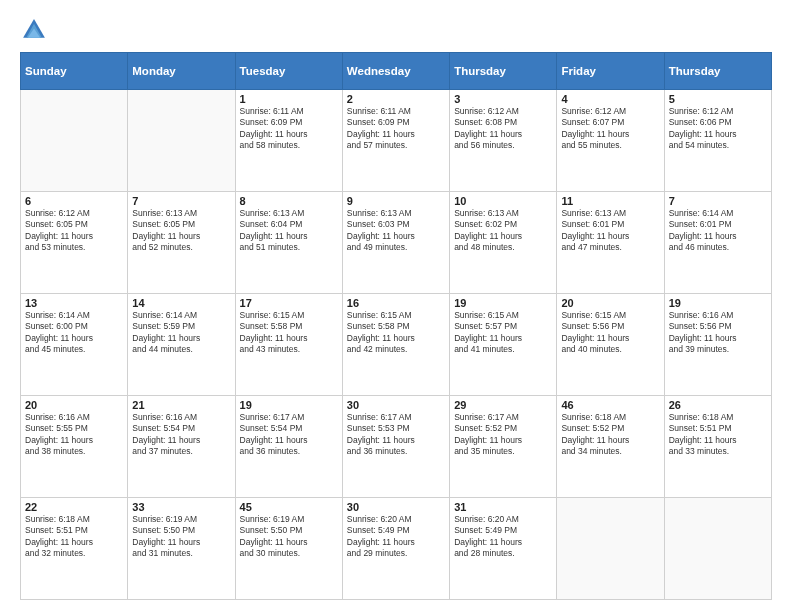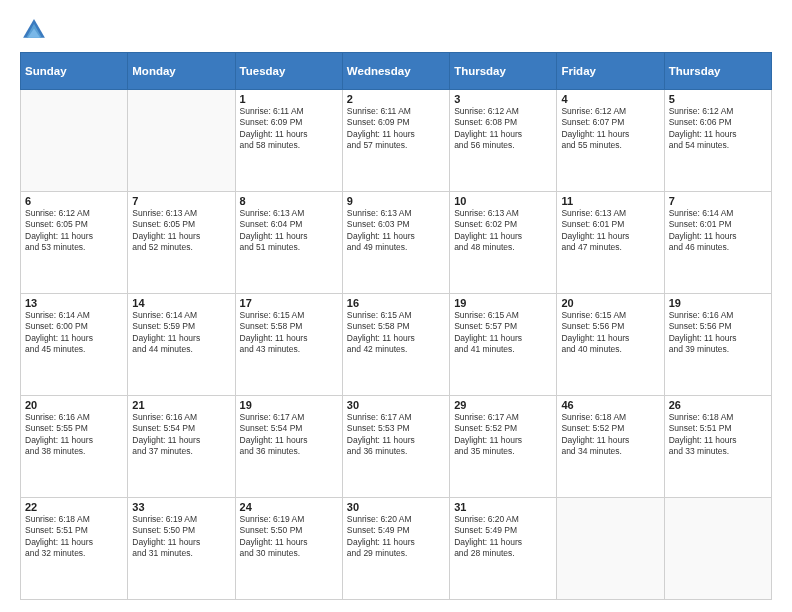--- a/index.html
+++ b/index.html
@@ -253,21 +253,21 @@
         <tr>
           <td>
             <span class="day-num">22</span>
             <div class="day-info">Sunrise: 6:18 AM<br>Sunset: 5:51 PM<br>Daylight: 11 hours<br>and 32 minutes.</div>
           </td>
           <td>
             <span class="day-num">33</span>
             <div class="day-info">Sunrise: 6:19 AM<br>Sunset: 5:50 PM<br>Daylight: 11 hours<br>and 31 minutes.</div>
           </td>
           <td>
-            <span class="day-num">24</span>
+            <span class="day-num">45</span>
             <div class="day-info">Sunrise: 6:19 AM<br>Sunset: 5:50 PM<br>Daylight: 11 hours<br>and 30 minutes.</div>
           </td>
           <td>
             <span class="day-num">30</span>
             <div class="day-info">Sunrise: 6:20 AM<br>Sunset: 5:49 PM<br>Daylight: 11 hours<br>and 29 minutes.</div>
           </td>
           <td>
             <span class="day-num">31</span>
             <div class="day-info">Sunrise: 6:20 AM<br>Sunset: 5:49 PM<br>Daylight: 11 hours<br>and 28 minutes.</div>
           </td>

